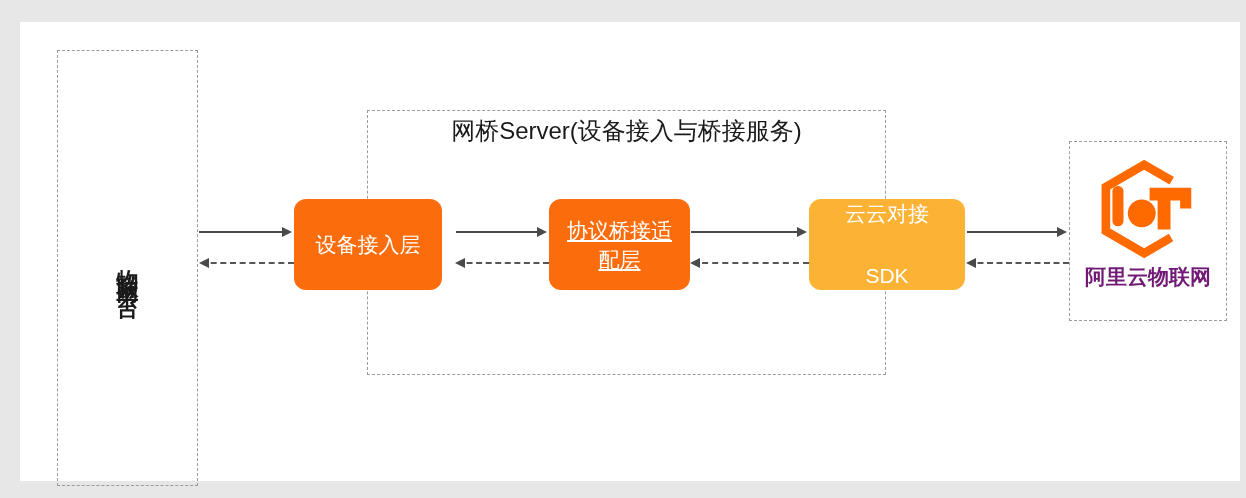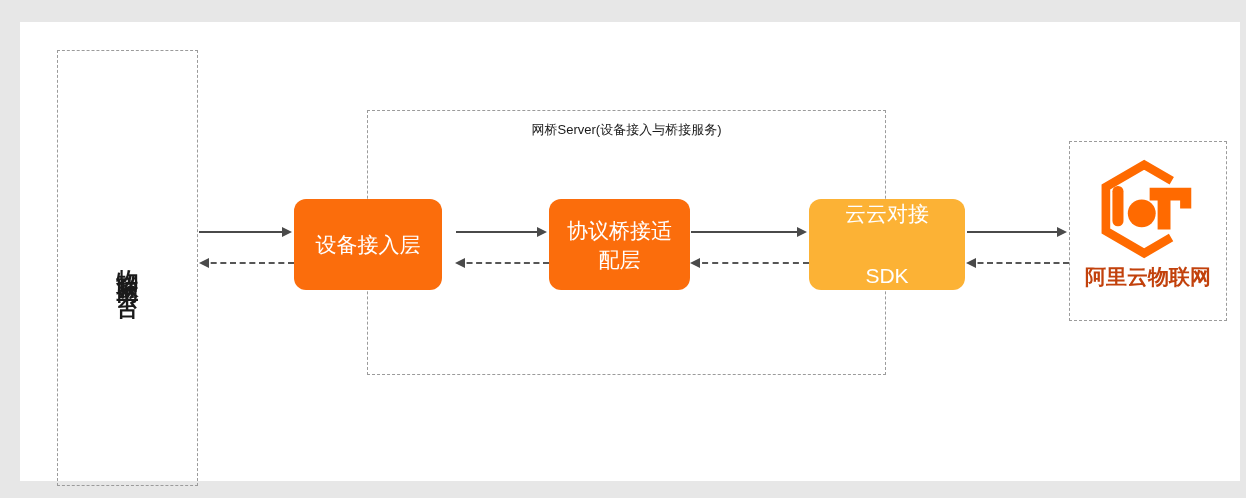--- a/index.html
+++ b/index.html
@@ -41,23 +41,23 @@
     letter-spacing: 7px;
     line-height: 1;
   }
   
   .bridge-box {
     left: 347px; top: 88px;
     width: 519px; height: 265px;
   }
   .bridge-title {
     position: absolute;
-    left: 0; right: 0; top: 10px;
+    left: 0; right: 0; top: 4px;
     text-align: center;
-    font-size: 13px;
+    font-size: 24px;
     font-weight: 500;
     color: #1A1A1A;
   }
   
   .node {
     position: absolute;
     border-radius: 12px;
     color: #FFFFFF;
     font-size: 21px;
     line-height: 29px;
@@ -65,21 +65,21 @@
     flex-direction: column;
     align-items: center;
     justify-content: center;
     text-align: center;
     z-index: 3;
   }
   .node span { display: block; }
   .node-orange { background: #FB6D0C; }
   .node-yellow { background: #FCB235; }
   #node-device   { left: 274px; top: 177px; width: 148px; height: 91px; }
-  #node-protocol { left: 529px; top: 177px; width: 141px; height: 91px; }
+  #node-protocol { left: 529px; top: 177px; width: 141px; height: 91px; text-decoration: underline; }
   #node-sdk      { left: 789px; top: 177px; width: 156px; height: 91px; justify-content: space-between; }
   
   .conn { position: absolute; z-index: 2; }
   .conn.solid {
     height: 2px;
     background: #4A4A4A;
   }
   .conn.solid::after {
     content: "";
     position: absolute;
@@ -118,21 +118,21 @@
     flex-direction: column;
     align-items: center;
     padding-top: 17px;
   }
   .logo-svg { width: 104px; height: 100px; }
   .r-label {
     margin-top: 5px;
     text-align: center;
     font-size: 21px;
     font-weight: 700;
-    color: #c2410c;
+    color: #701a75;
     line-height: 25px;
   }
   .r-label span { display: block; }
 </style>
 </head>
 <body>
 
 <div class="stage">
   <div class="panel">
 

